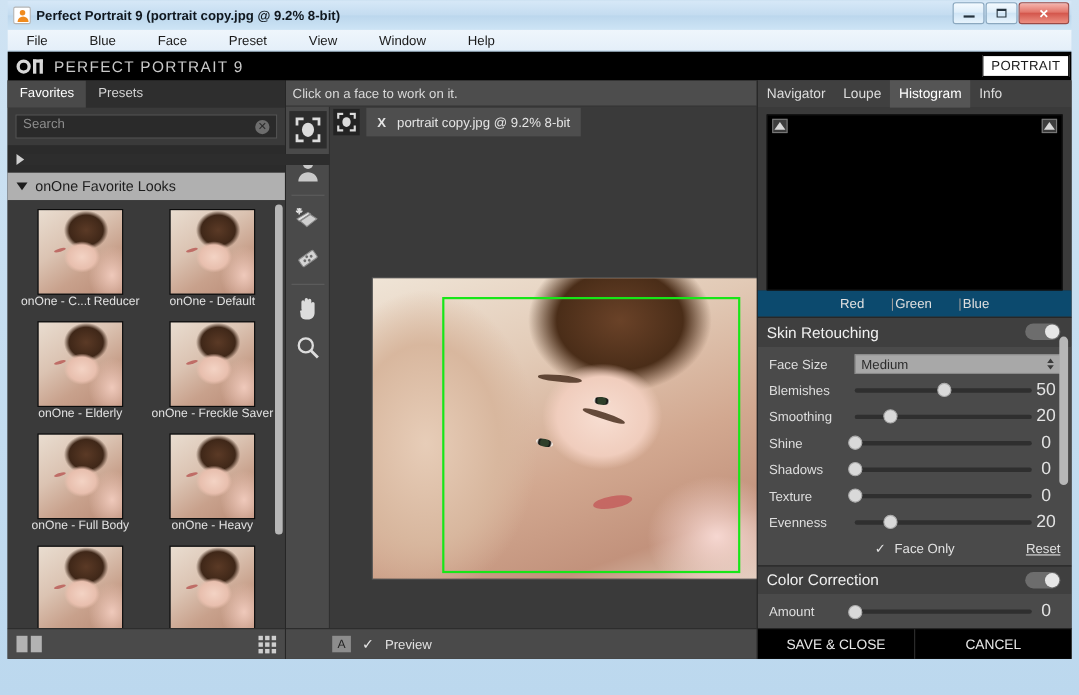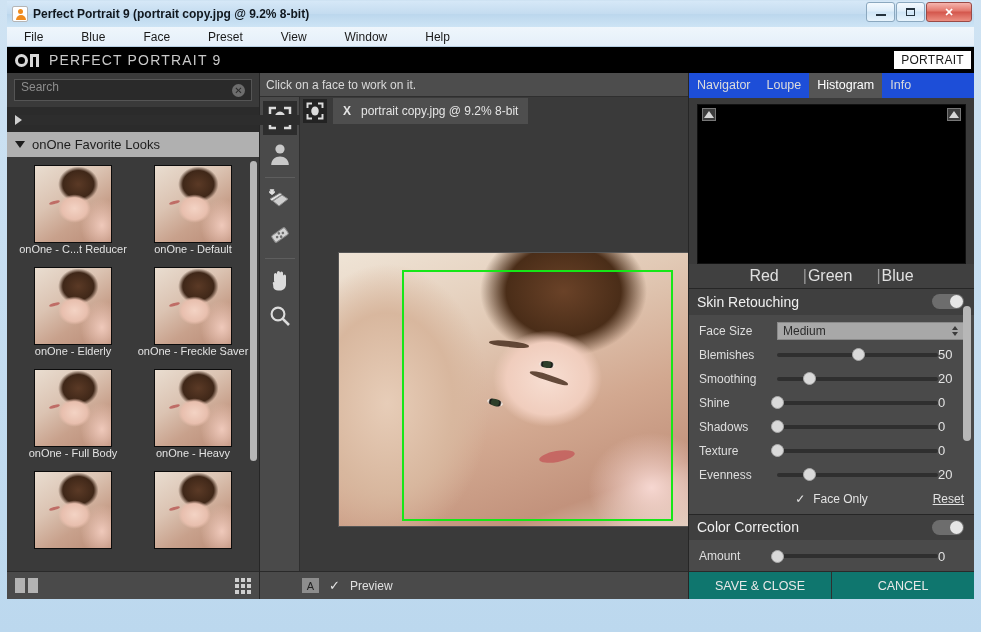--- a/index.html
+++ b/index.html
@@ -248,40 +248,40 @@
   }
   .chk { font-size:13px; color:#e6e6e6; }
   .foot-label { font-size:12px; color:#e0e0e0; }
 
   
   .right {
     width:286px; flex:0 0 286px; background:#2d2d2d;
     display:flex; flex-direction:column; position:relative;
     border-left:1px solid #262626;
   }
-  .rtabs { display:flex; height:26px; background:#1d4ed8; }
+  .rtabs { display:flex; height:26px; background:#404040; }
   .rtab {
     font-size:12.5px; color:#dcdcdc; padding:5px 8px 0 8px; cursor:default;
   }
   .rtab.active { background:#555; color:#fff; }
   .histo-wrap { padding:6px 8px 0 8px; background:#3a3a3a; }
   .histo {
     height:160px; background:#000; position:relative; border:1px solid #111;
   }
   .clip {
     position:absolute; top:3px; width:14px;height:13px;
     background:#3d3d3d; border:1px solid #777;
     display:flex;align-items:center;justify-content:center;
   }
   .clip i { width:0;height:0;border-bottom:7px solid #d8d8d8;
             border-left:5px solid transparent;border-right:5px solid transparent; }
   .channels {
-    height:26px; background:#404040; display:flex;
+    height:26px; background:#0c4a6e; display:flex;
     align-items:center; justify-content:center; gap:24px;
-    font-size:16px; color:#e0e0e0;
+    font-size:12px; color:#e0e0e0;
   }
   .chan { cursor:default; }
   .chan .bar { color:#9a9a9a; margin-right:1px; }
 
   .section-hdr {
     height:28px; background:#3f3f3f; border-top:1px solid #262626;
     display:flex; align-items:center; justify-content:space-between;
     padding:0 10px 0 8px;
   }
   .section-title { font-size:14px; color:#f0f0f0; }
@@ -312,36 +312,36 @@
   .track {
     position:absolute; left:0; right:0; height:4px; background:#2f2f2f; border-radius:2px;
   }
   .track.warm {
     background:linear-gradient(90deg,#e8bcb0 0%,#d4827a 45%,#b03a28 100%);
   }
   .knob {
     position:absolute; width:13px;height:13px;border-radius:50%;
     background:#d9d9d9; border:1px solid #aaa; margin-left:-6px;
   }
-  .val { width:26px; text-align:left; font-size:13px; color:#e2e2e2; flex:0 0 auto; }
+  .val { width:26px; text-align:center; font-size:16px; color:#e2e2e2; flex:0 0 auto; }
   .subrow {
     display:flex; align-items:center; justify-content:center;
     gap:8px; font-size:12px; color:#e2e2e2; position:relative; height:20px;
   }
   .reset-link {
     position:absolute; right:0; font-size:12px; color:#e2e2e2;
     text-decoration:underline;
   }
   .rscroll {
     position:absolute; right:3px; top:233px; width:8px; height:135px;
     background:#b7b7b7; border-radius:5px;
   }
   .right-foot {
     position:absolute; bottom:0; left:0; right:0;
-    height:28px; background:#0f766e; border-top:1px solid #2a2a2a;
+    height:28px; background:#000000; border-top:1px solid #2a2a2a;
     display:flex;
   }
   .rfoot-btn {
     flex:1; display:flex; align-items:center; justify-content:center;
     font-size:12.5px; color:#e8e8e8; cursor:default;
   }
   .rfoot-div { width:1px; background:#2f2f2f; }
   svg { display:block; }
 </style>
 </head>
@@ -380,20 +380,24 @@
           <i></i>
         </span>
     </div>
     <div class="brand-text">PERFECT PORTRAIT 9</div>
     <div class="portrait-badge">PORTRAIT</div>
   </div>
 
   <div class="body">
 
     <div class="left">
+      <div class="tabs-row">
+        <div class="ltab active">Favorites</div>
+        <div class="ltab">Presets</div>
+      </div>
 
       <div class="search-wrap">
         <div class="search-box">
           <span class="ph">Search</span>
           <span class="clear-ic">✕</span>
         </div>
       </div>
 
       <div class="group-hdr dark">
         <span class="tri right"></span>

